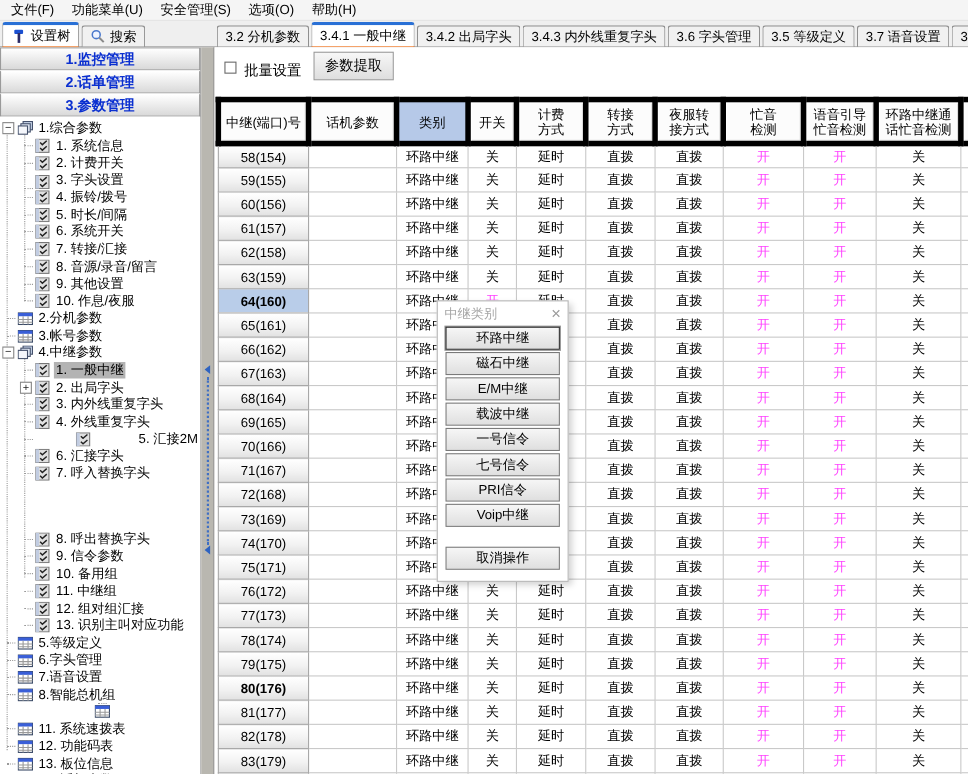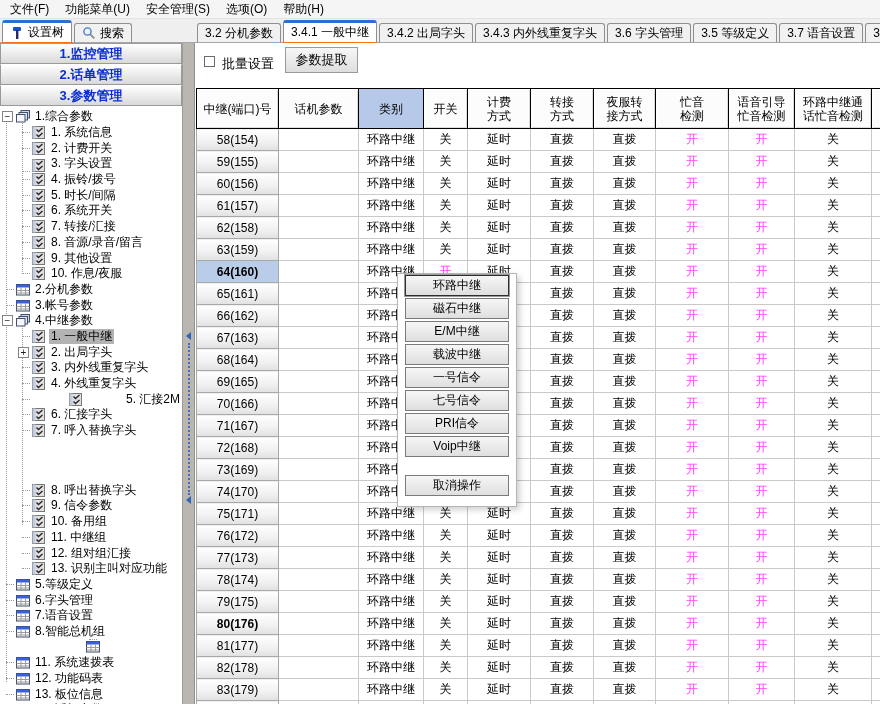--- a/index.html
+++ b/index.html
@@ -57,21 +57,21 @@
   
   .main{flex:1;background:#fff;position:relative;overflow:hidden;}
   .controls{height:45px;position:relative;}
   .checkbox{position:absolute;left:9px;top:13px;width:11px;height:11px;border:1px solid #6a6a6a;background:#fff;}
   .checkbox-label{position:absolute;left:27px;top:12px;font-size:13px;}
   .extract-btn{position:absolute;left:90px;top:4px;width:73px;height:26px;
     background:linear-gradient(180deg,#f7f7f7,#dedede);border:1px solid #9a9a9a;
     font-size:13px;text-align:center;line-height:24px;cursor:default;}
   
   table.grid{border-collapse:collapse;table-layout:fixed;width:700px;margin-left:1px;}
-  .grid th{height:40px;border:1px solid #000000;background:#fcfcfc;font-weight:normal;
+  .grid th{height:40px;border:5px solid #000000;background:#fcfcfc;font-weight:normal;
     font-size:12px;white-space:pre-line;text-align:center;padding:0;line-height:14px;
     box-shadow:inset 1px 1px 0 #ffffff, inset -1px -1px 0 #dcdcdc;}
   .grid th.hl{background:var(--hlhdr);box-shadow:none;}
   .grid td{height:22px;border:1px solid #c9c9c9;font-size:12px;text-align:center;
     padding:0;overflow:hidden;white-space:nowrap;}
   .grid td.rowhdr{background:linear-gradient(180deg,#ffffff 0%,#f2f2f2 55%,#e1e1e1 100%);
     border:1px solid #a8a8a8;}
   .grid td.rowhdr.sel{background:var(--selrow);}
   .grid td.bold{font-weight:bold;}
   .grid td.on{color:var(--magenta);}
@@ -822,20 +822,24 @@
             <td class="on">开</td>
             <td>关</td>
             <td></td>
           </tr>
         </tbody>
     </table>
   </div>
 </div>
 
 <div class="popup">
+  <div class="popup-title">
+    <span>中继类别</span>
+    <span class="popup-close">×</span>
+  </div>
   <div class="popup-opts" id="popupOpts">
       <div class="popup-btn default">环路中继</div>
       <div class="popup-btn">磁石中继</div>
       <div class="popup-btn">E/M中继</div>
       <div class="popup-btn">载波中继</div>
       <div class="popup-btn">一号信令</div>
       <div class="popup-btn">七号信令</div>
       <div class="popup-btn">PRI信令</div>
       <div class="popup-btn">Voip中继</div>
       <div class="popup-btn cancel">取消操作</div>

